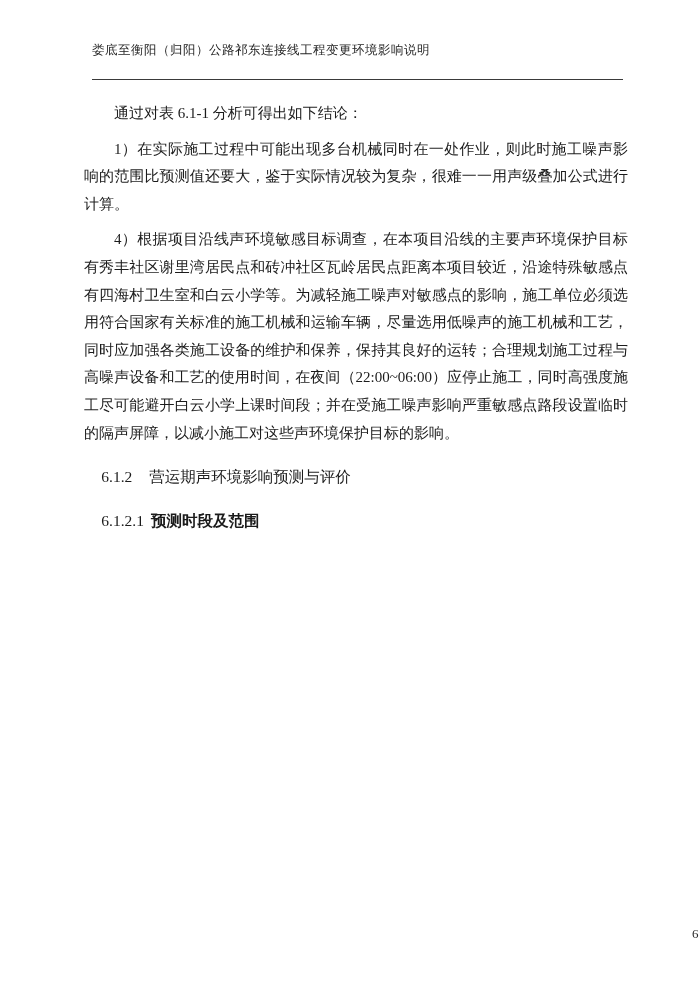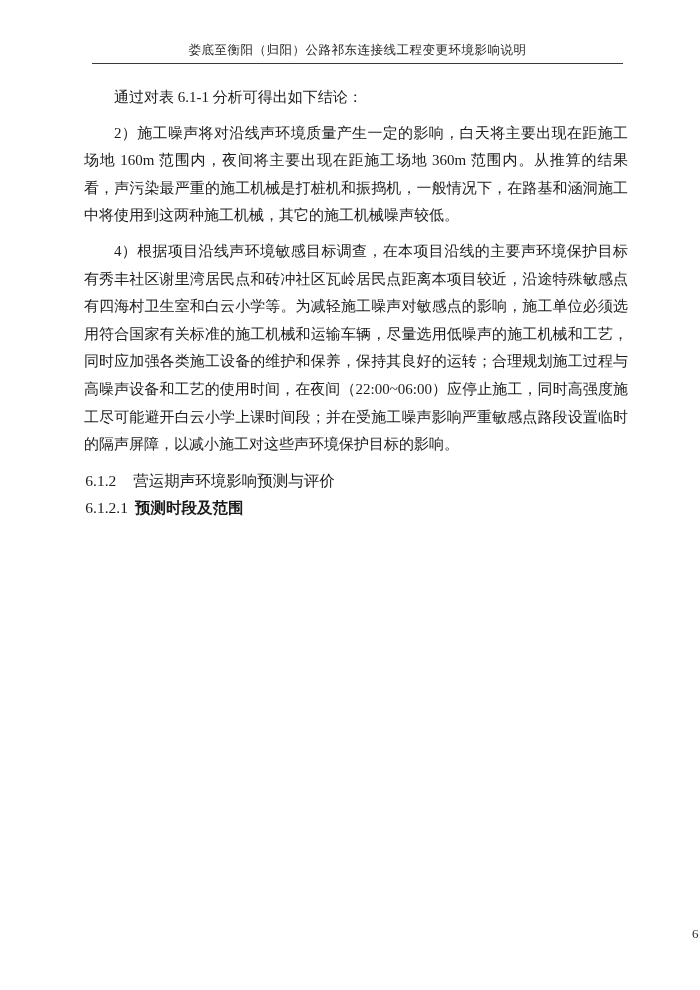--- a/index.html
+++ b/index.html
@@ -14,42 +14,42 @@
     margin: 0 auto;
     background: #ffffff;
     color: #1b1b1b;
     font-family: "Liberation Serif", "DejaVu Serif", serif;
     overflow: hidden;
     box-sizing: border-box;
   }
   .page-header {
     margin: 0 77px 0 92px;
     padding-top: 42px;
-    padding-bottom: 5px;
+    padding-bottom: 21px;
     border-bottom: 1.5px solid #3a3a3a;
-    text-align: center;
+    text-align: left;
     font-size: 12.5px;
     line-height: 16px;
     color: #242424;
     letter-spacing: 0.5px;
   }
   .page-body {
     margin: 20px 64px 0 76px;
     font-size: 15px;
     line-height: 27.6px;
     text-align: justify;
     color: #1b1b1b;
   }
   .page-body p {
     margin: 8px;
     padding: 0;
     text-indent: 2em;
   }
   .section-heading {
-    margin: 0;
+    margin: 16px;
     padding: 0;
     font-size: 15.5px;
     font-weight: normal;
     line-height: 27.6px;
     text-align: left;
     text-indent: 0.3em;
   }
   .section-heading .sec-num {
     display: inline-block;
   }
@@ -77,22 +77,22 @@
 <div class="page">
 
   <div class="page-header">
     <span>娄底至衡阳（归阳）公路祁东连接线工程变更环境影响说明</span>
   </div>
 
   <div class="page-body">
 
     <p>通过对表 6.1-1 分析可得出如下结论：</p>
 
+    <p>1）在实际施工过程中可能出现多台机械同时在一处作业，则此时施工噪声影响的范围比预测值还要大，鉴于实际情况较为复杂，很难一一用声级叠加公式进行计算。</p>
 
-    <p>2）施工噪声将对沿线声环境质量产生一定的影响，白天将主要出现在距施工场地 160m 范围内，夜间将主要出现在距施工场地 360m 范围内。从推算的结果看，声污染最严重的施工机械是打桩机和振捣机，一般情况下，在路基和涵洞施工中将使用到这两种施工机械，其它的施工机械噪声较低。</p>
 
 
     <p>4）根据项目沿线声环境敏感目标调查，在本项目沿线的主要声环境保护目标有秀丰社区谢里湾居民点和砖冲社区瓦岭居民点距离本项目较近，沿途特殊敏感点有四海村卫生室和白云小学等。为减轻施工噪声对敏感点的影响，施工单位必须选用符合国家有关标准的施工机械和运输车辆，尽量选用低噪声的施工机械和工艺，同时应加强各类施工设备的维护和保养，保持其良好的运转；合理规划施工过程与高噪声设备和工艺的使用时间，在夜间（22:00~06:00）应停止施工，同时高强度施工尽可能避开白云小学上课时间段；并在受施工噪声影响严重敏感点路段设置临时的隔声屏障，以减小施工对这些声环境保护目标的影响。</p>
 
     <h3 class="section-heading level-3">
       <span class="sec-num">6.1.2</span><span class="sec-title">营运期声环境影响预测与评价</span>
     </h3>
 
     <h4 class="section-heading level-4">
       <span class="sec-num">6.1.2.1</span><span class="sec-title">预测时段及范围</span>

